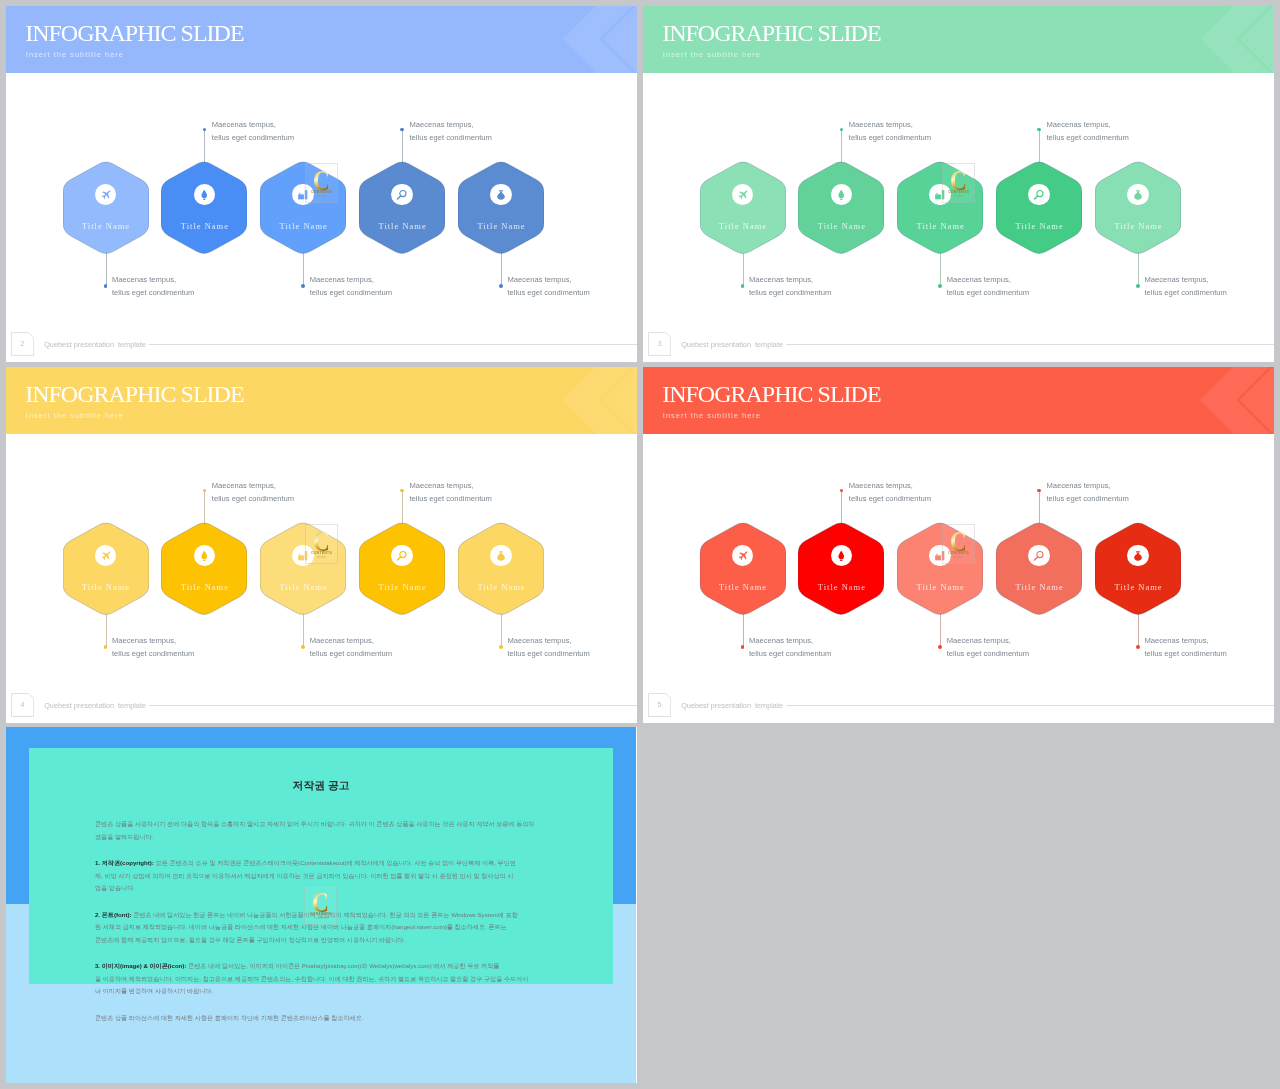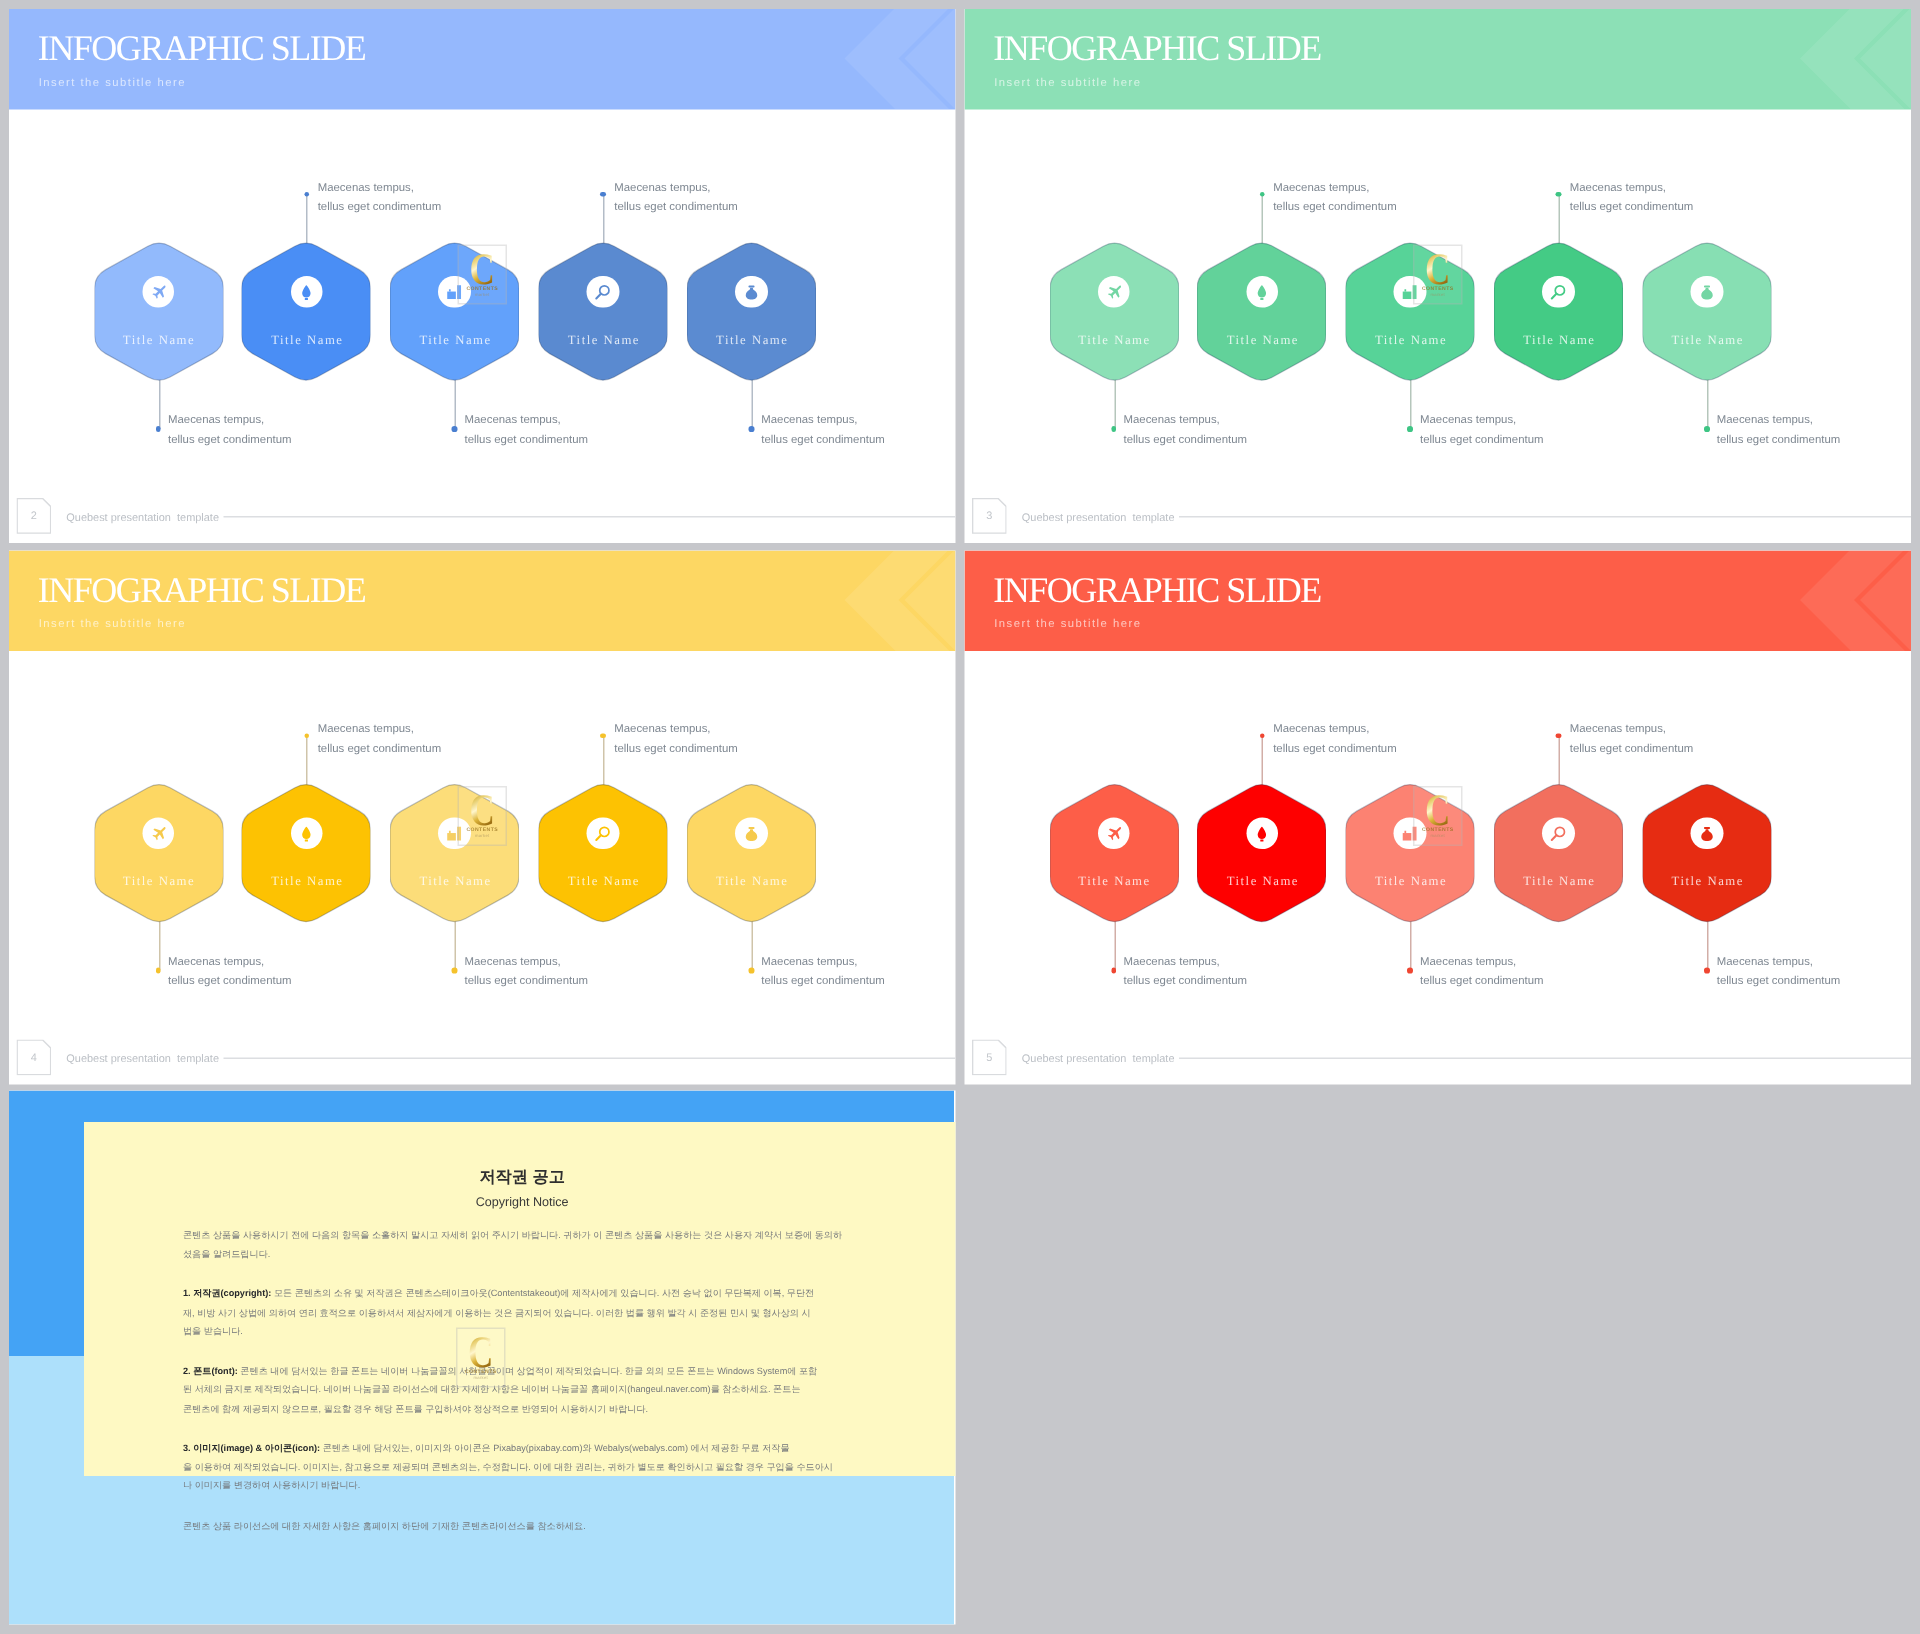--- a/index.html
+++ b/index.html
@@ -52,21 +52,21 @@
     background:#fff;font-size:7.3px;color:#c2c6cb;
     display:flex;align-items:center;justify-content:center;}
   .foot-num-bd{position:absolute;left:5.0px;top:325.9px;width:23.2px;height:23.9px;}
   .foot-txt{position:absolute;left:38.2px;top:333.7px;
     font-size:7.3px;color:#bcc0c6;letter-spacing:0;white-space:pre;line-height:9px;}
   .foot-rule{position:absolute;left:142.8px;top:338.2px;width:488.2px;height:1px;background:#dcdee1;}
 
   
   .cp-bg-top{position:absolute;left:0;top:0;width:630px;height:177px;}
   .cp-bg-bot{position:absolute;left:0;top:177px;width:630px;height:179px;}
-  .cp-card{position:absolute;left:23.1px;top:20.9px;width:584px;height:236px;background:#fef9c3;margin-left:27px;}
+  .cp-card{position:absolute;left:23.1px;top:20.9px;width:584px;height:236px;background:#5eead4;}
   .cp-title-ko{position:absolute;left:0;top:31.5px;width:584px;text-align:center;
     font-size:10.8px;font-weight:bold;color:#2f2f2f;line-height:13px;}
   .cp-title-en{position:absolute;left:0;top:48px;width:584px;text-align:center;
     font-size:8.4px;color:#3a3a3a;line-height:11px;}
   .cp-body{position:absolute;left:65.9px;top:70.4px;width:452px;}
   .cp-block{margin-bottom:13.4px;}
   .cp-line{font-size:6.1px;color:#74777b;line-height:12.7px;white-space:nowrap;}
   .cp-line b{color:#26282b;font-weight:bold;}
 
   
@@ -489,21 +489,20 @@
     <div class="foot-txt">Quebest presentation  template</div>
     <div class="foot-rule"></div>
   </div>
 </div>
 
 <div class="slide s5">
   <div class="cp-bg-top" style="background:#44a3f5"></div>
   <div class="cp-bg-bot" style="background:#ade0fb"></div>
   <div class="cp-card">
     <div class="cp-title-ko">저작권 공고</div>
-    <div class="cp-title-en">Copyright Notice</div>
     <div class="cp-body">
       <div class="cp-block">
         <div class="cp-line">콘텐츠 상품을 사용하시기 전에 다음의 항목을 소홀하지 말시고 자세히 읽어 주시기 바랍니다. 귀하가 이 콘텐츠 상품을 사용하는 것은 사용자 계약서 보증에 동의하</div>
         <div class="cp-line">셨음을 알려드립니다.</div>
       </div>
       <div class="cp-block">
         <div class="cp-line"><b>1. 저작권(copyright):</b> 모든 콘텐츠의 소유 및 저작권은 콘텐츠스테이크아웃(Contentstakeout)에 제작사에게 있습니다. 사전 승낙 없이 무단복제 이복, 무단전</div>
         <div class="cp-line">재, 비방 사기 상법에 의하여 연리 효적으로 이용하셔서 제삼자에게 이용하는 것은 금지되어 있습니다. 이러한 법률 행위 발각 시 준정된 민시 및 형사상의 시</div>
         <div class="cp-line">법을 받습니다.</div>
       </div>

